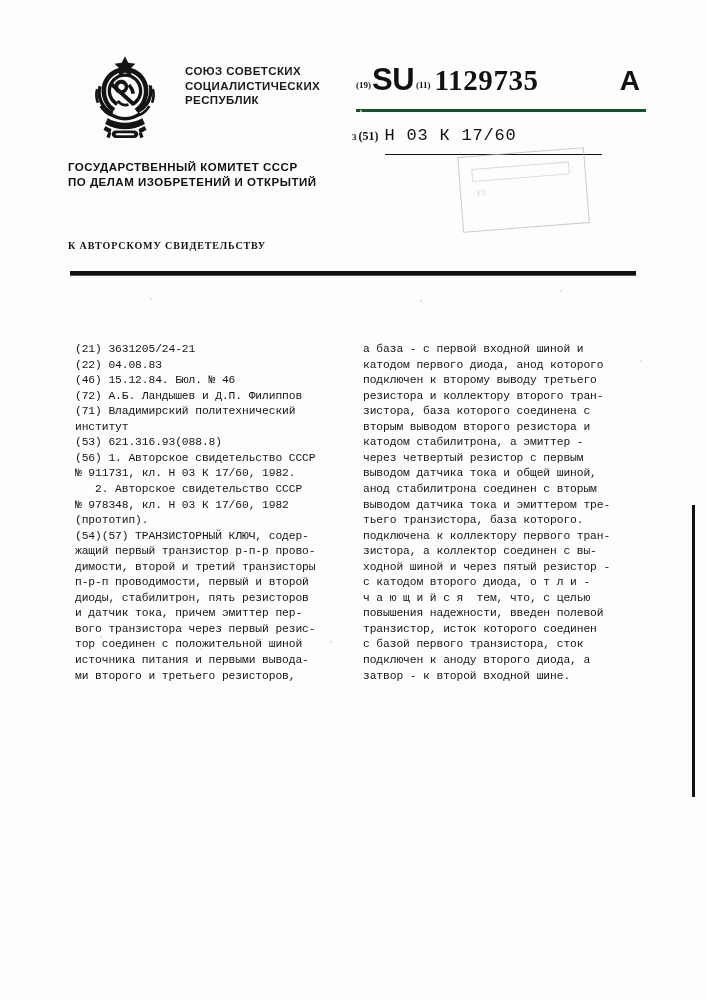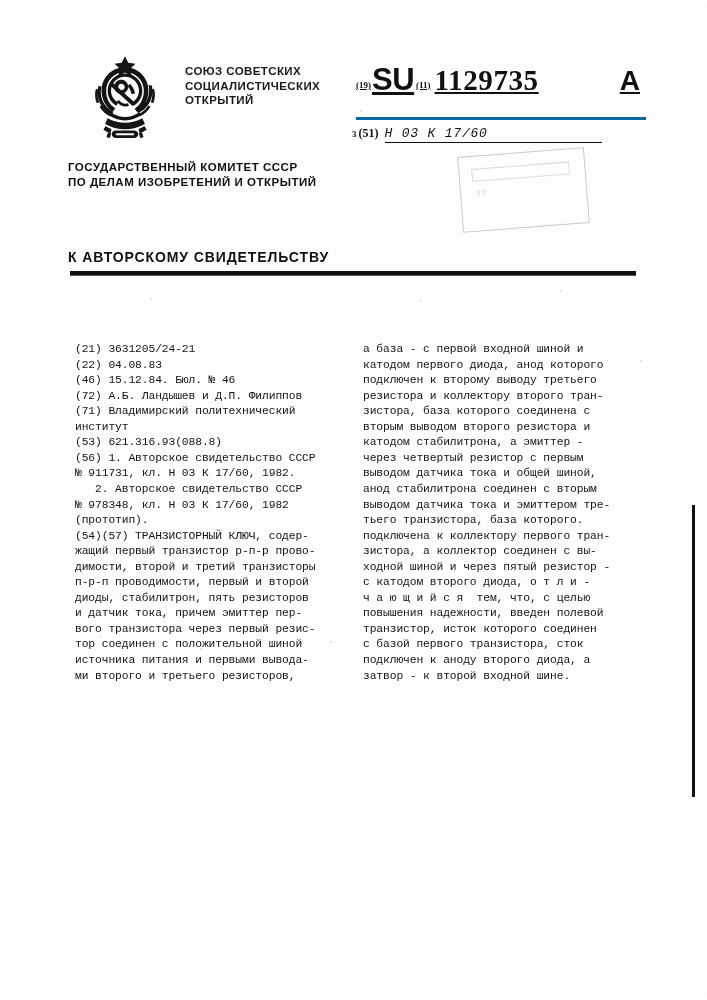--- a/index.html
+++ b/index.html
@@ -46,24 +46,23 @@
   .country-code-row {
     position: absolute;
     left: 356px;
     top: 62px;
     width: 290px;
     height: 44px;
   }
   .cc-inner {
     display: flex;
     align-items: baseline;
-    border-bottom: 3px solid #0369a1;
-    padding-bottom: 17px;
+    border-bottom: 3px solid #14532d;
+    padding-bottom: 9px;
     height: 38px;
-    text-decoration: underline;
   }
   .code-19 {
     font-family: "Liberation Serif", serif;
     font-size: 9px;
     font-weight: bold;
     padding-right: 1px;
     position: relative;
     top: -2px;
   }
   .code-su {
@@ -109,26 +108,25 @@
     padding-right: 2px;
   }
   .ipc-code-label {
     font-family: "Liberation Serif", serif;
     font-size: 12px;
     font-weight: bold;
     padding-right: 6px;
   }
   .ipc-class {
     font-family: "Liberation Mono", monospace;
-    font-size: 13px;
+    font-size: 17px;
     letter-spacing: 0.8px;
     border-bottom: 1.5px solid #111;
     flex: 1;
-    padding-bottom: 1px;
-    font-style: italic;
+    padding-bottom: 9px;
   }
 
   
   .committee {
     position: absolute;
     left: 68px;
     top: 160px;
     font-family: "Liberation Sans", sans-serif;
     font-weight: bold;
     font-size: 11.5px;
@@ -143,24 +141,24 @@
     top: 201px;
     font-family: "Liberation Sans", sans-serif;
     font-weight: bold;
     font-size: 28.5px;
     letter-spacing: 1.2px;
     white-space: nowrap;
   }
   .doc-subtitle {
     position: absolute;
     left: 68px;
-    top: 249px;
-    font-family: Liberation Sans, sans-serif;
-    font-weight: bold;
-    font-size: 14px;
+    top: 240px;
+    font-family: Liberation Serif, serif;
+    font-weight: bold;
+    font-size: 10px;
     letter-spacing: 0.9px;
     white-space: nowrap;
   }
 
   .stamp-box {
     position: absolute;
     left: 460px;
     top: 152px;
     width: 125px;
     height: 74px;
@@ -297,21 +295,21 @@
         <path d="M33.5 81.5 l3 1 -1.5 5 -3.2-1.2z"></path>
         <path d="M66.5 81.5 l1.7 4.8 -3.2 1.2 -1.5-5z"></path>
         <path d="M44 50 c2 3 5.5 4.3 9 3.3 l.8 2.6 c-4.6 1.3-9.3-.5-11.9-4.5z"></path>
       </g>
     </svg>
   </div>
 
   <div class="state-union">
     <div>СОЮЗ СОВЕТСКИХ</div>
     <div>СОЦИАЛИСТИЧЕСКИХ</div>
-    <div>ОТКРЫТИЙ</div>
+    <div>РЕСПУБЛИК</div>
   </div>
 
   <div class="country-code-row">
     <div class="cc-inner">
       <span class="code-19">(19)</span>
       <span class="code-su">SU</span>
       <span class="code-11">(11)</span>
       <span class="code-number">1129735</span>
       <span class="code-kind">A</span>
     </div>

